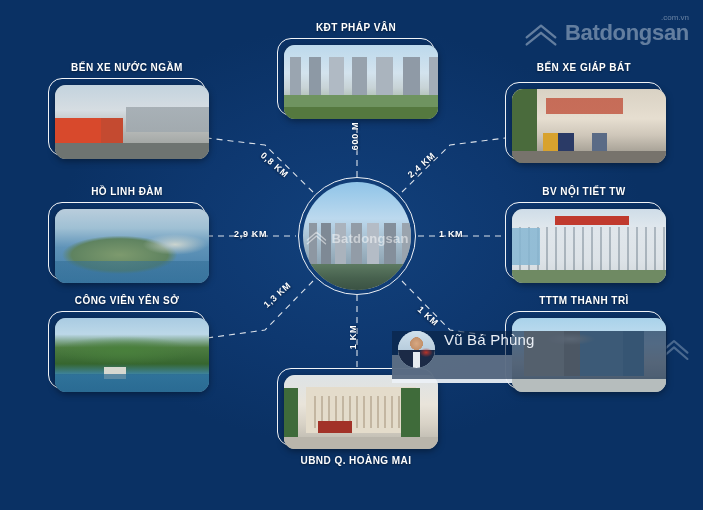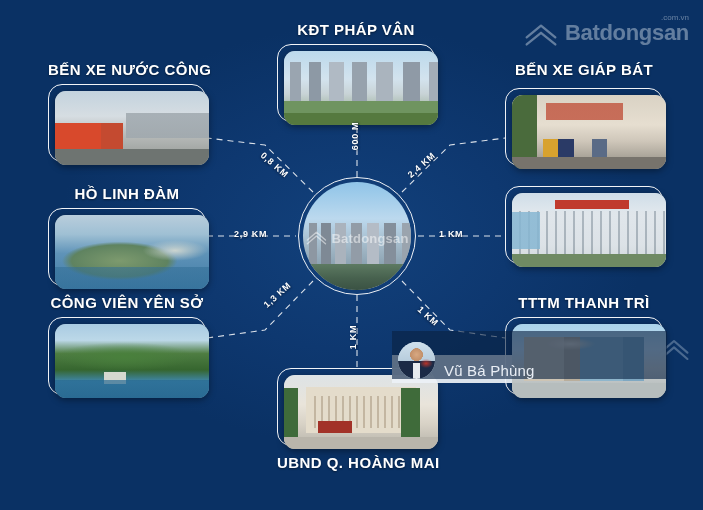--- a/index.html
+++ b/index.html
@@ -48,21 +48,21 @@
   .hub-wm{
     position:absolute;left:50%;top:52%;transform:translate(-50%,-50%);
     display:flex;align-items:center;gap:4px;opacity:.5;z-index:3;
     color:#ffffff;font-size:13px;font-weight:600;letter-spacing:.2px;
     white-space:nowrap;
   }
 
   
   .card{position:absolute;z-index:5;}
   .card-label{
-    color:#ffffff;font-size:15px;font-weight:700;letter-spacing:.45px;
+    color:#ffffff;font-size:10px;font-weight:700;letter-spacing:.45px;
     text-align:center;white-space:nowrap;line-height:1.1;
     text-shadow:0 1px 2px rgba(0,0,0,.45);
   }
   .frame{
     position:relative;
     border:1.4px solid rgba(255,255,255,.95);
     border-radius:14px;
     box-sizing:border-box;
   }
   .frame .photo{
@@ -87,21 +87,21 @@
   }
   .wm-text{position:relative;color:#dfe8f2;font-size:22px;font-weight:600;letter-spacing:-.3px;line-height:1;}
   .wm-tld{position:absolute;right:0;top:-8px;font-size:8px;font-weight:500;letter-spacing:0;color:#dfe8f2;}
   .wm-corner{position:absolute;right:12px;top:336px;z-index:9;opacity:.34;}
 
   
   .author{
     position:absolute;left:392px;top:331px;z-index:12;
     width:275px;height:48px;
     background:rgba(9,34,66,.62);
-    display:flex;align-items:flex-end;gap:9px;padding-left:6px;box-sizing:border-box;
+    display:flex;align-items:flex-start;gap:9px;padding-left:6px;box-sizing:border-box;
   }
   .author-avatar{
     width:37px;height:37px;border-radius:50%;overflow:hidden;flex:0 0 auto;
     position:relative;background:#c8d6e2;
   }
   .author-name{color:#e9eef5;font-size:15px;font-weight:400;letter-spacing:.2px;}
   .author-strip{
     position:absolute;left:392px;top:355px;width:120px;height:28px;
     background:rgba(236,241,246,.93);z-index:11;
   }
@@ -137,21 +137,21 @@
       <span class="hub-wm">
         <svg width="22" height="18" viewBox="0 0 34 26">
           <path d="M3 16 L17 4 L31 16 M3 22 L17 10 L31 22" stroke="#ffffff" stroke-width="2.2" fill="none" stroke-linejoin="round" stroke-linecap="round"></path>
         </svg>
         <span>Batdongsan</span>
       </span>
     </div>
   </div>
 
   <div class="card" style="left:48px;top:62px;">
-    <div class="card-label" style="width:158px;margin-bottom:5px;">BẾN XE NƯỚC CÔNG</div>
+    <div class="card-label" style="width:158px;margin-bottom:5px;">BẾN XE NƯỚC NGẦM</div>
     <div class="frame" style="width:158px;height:78px;">
       <div class="photo">
         <div class="ph" style="background:linear-gradient(180deg,#c3d3de 0%,#d6dde2 34%,#b9bcbb 58%,#8f9490 100%);"></div>
         <div class="ph" style="background:
              linear-gradient(90deg,#d8492c 0 30%,transparent 30%),
              linear-gradient(90deg,transparent 0 30%,#c44a30 30% 44%,transparent 44%);
              top:44%;height:42%;"></div>
         <div class="ph" style="background:linear-gradient(90deg,transparent 0 46%,#9fa8ae 46% 100%);top:30%;height:34%;opacity:.85;"></div>
         <div class="ph" style="background:linear-gradient(180deg,transparent 0 78%,#6e7471 78% 100%);"></div>
       </div>
@@ -205,20 +205,21 @@
         <div class="ph" style="background:linear-gradient(90deg,#4a6b3c 0 16%,transparent 16%);"></div>
         <div class="ph" style="top:12%;height:22%;background:linear-gradient(90deg,transparent 0 22%,#c0523c 22% 72%,transparent 72%);opacity:.8;"></div>
         <div class="ph" style="top:60%;height:30%;background:
              linear-gradient(90deg,transparent 0 20%,#d8a22e 20% 30%,#2a3a66 30% 40%,transparent 40% 52%,#5a6b86 52% 62%,transparent 62%);"></div>
         <div class="ph" style="background:linear-gradient(180deg,transparent 0 84%,#77736c 84% 100%);"></div>
       </div>
     </div>
   </div>
 
   <div class="card" style="left:505px;top:186px;">
+    <div class="card-label" style="width:158px;margin-bottom:5px;">BV NỘI TIẾT TW</div>
     <div class="frame" style="width:158px;height:78px;">
       <div class="photo">
         <div class="ph" style="background:linear-gradient(180deg,#cfdde8 0%,#e3e9ee 30%,#d5dade 70%,#aab0ae 100%);"></div>
         <div class="ph" style="top:10%;height:12%;background:linear-gradient(90deg,transparent 0 28%,#c03a2e 28% 76%,transparent 76%);"></div>
         <div class="ph" style="top:24%;height:58%;background:
              repeating-linear-gradient(90deg,#dfe5ea 0 7px,#9aa6b0 7px 9px);opacity:.75;"></div>
         <div class="ph" style="top:26%;height:50%;background:linear-gradient(90deg,#86b6d2 0 18%,transparent 18%);opacity:.85;"></div>
         <div class="ph" style="background:linear-gradient(180deg,transparent 0 82%,#6f8a63 82% 100%);"></div>
       </div>
     </div>

